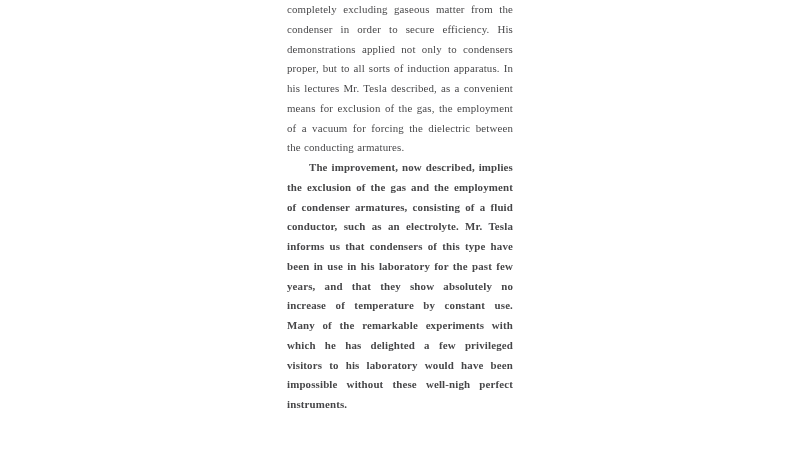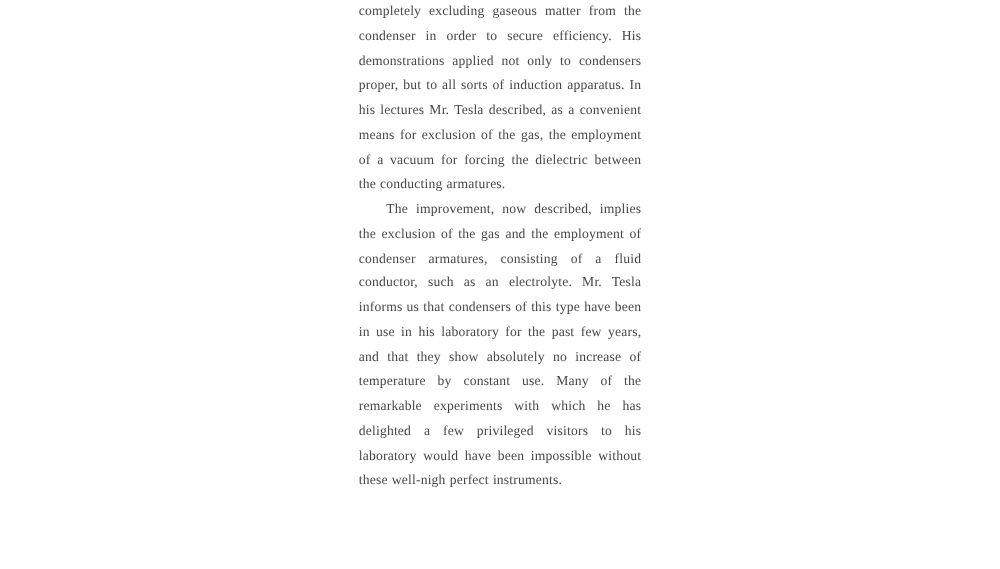--- a/index.html
+++ b/index.html
@@ -41,20 +41,21 @@
     line-height: 19.75px;
     letter-spacing: 0.15px;
     word-spacing: 0.4px;
     
     filter: blur(0.34px) contrast(0.88) brightness(1.04);
     -webkit-font-smoothing: antialiased;
   }
 
   .para + .para {
     text-indent: 22px;
+    font-weight: bold;
   }
 
   
   .para.clipped-top {
     margin-top: -19.75px;
   }
 </style>
 </head>
 <body>
 

